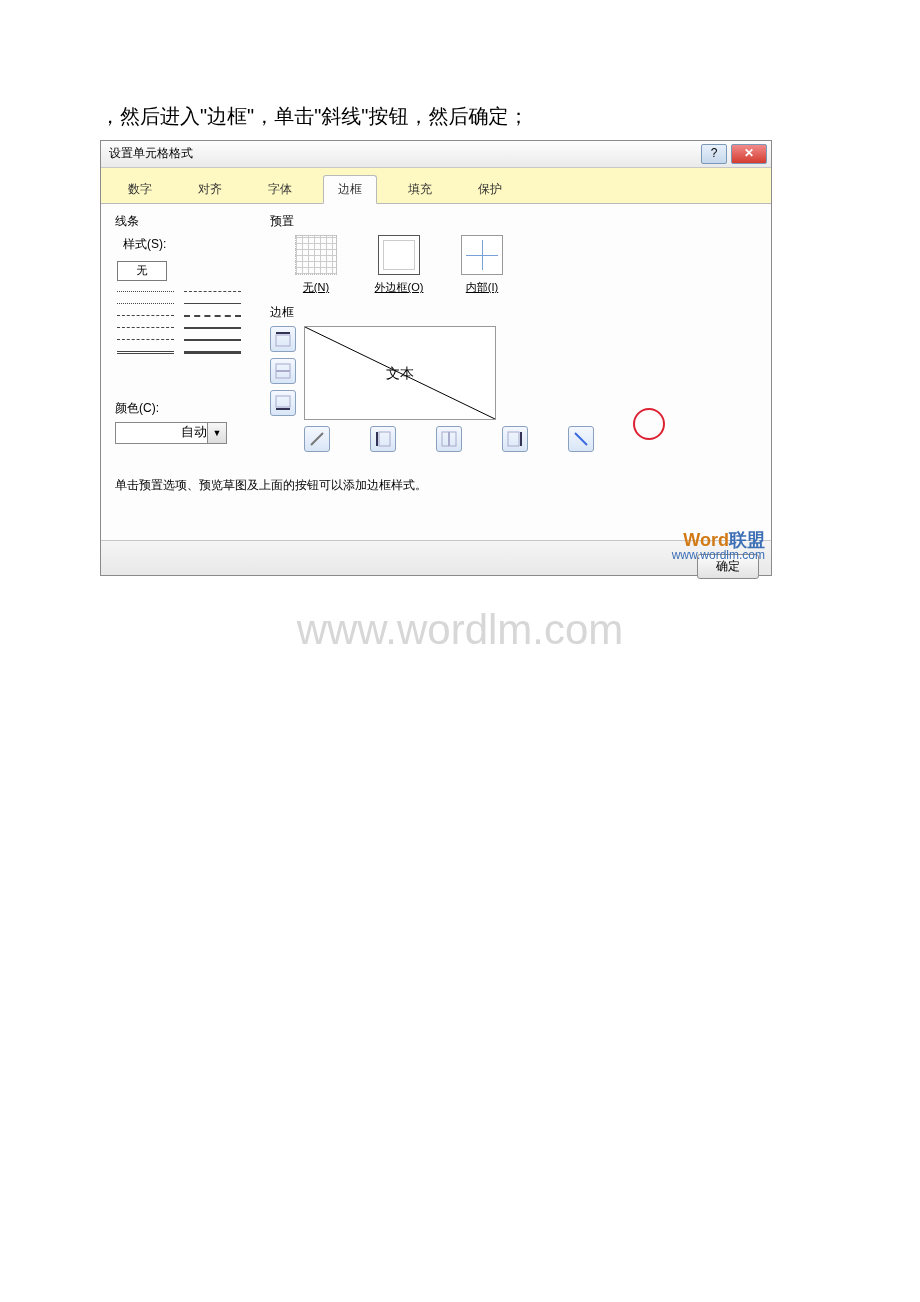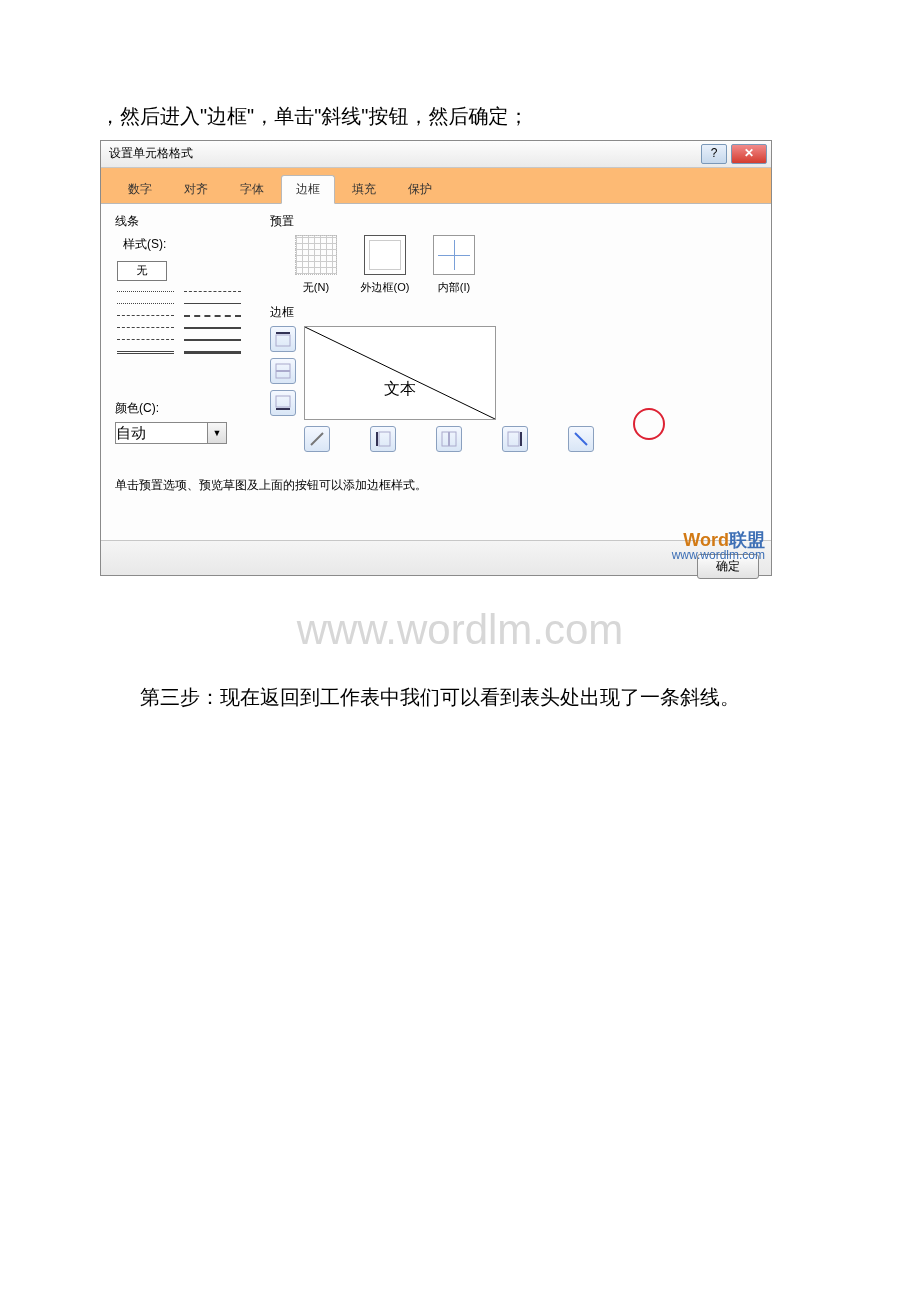--- a/index.html
+++ b/index.html
@@ -15,21 +15,21 @@
     line-height: 1.6;
     color: #000;
     position: relative;
   }
   .intro-text {
     margin-bottom: 8px;
   }
   .dialog {
     width: 670px;
     border: 1px solid #8a8a8a;
-    background: #fdba74;
+    background: #fef9c3;
     font-size: 12px;
     font-family: "Microsoft YaHei", "SimSun", sans-serif;
     color: #000;
     position: relative;
     margin-bottom: 20px;
   }
   .titlebar {
     height: 26px;
     background: linear-gradient(#fdfdfd,#eaeaea);
     border-bottom: 1px solid #c7c7c7;
@@ -54,21 +54,21 @@
   .tbtn.close {
     background: linear-gradient(#f18a8a,#d43c2f);
     color:#fff;
     font-weight:bold;
     width:34px;
   }
   .tabs {
     display:flex;
     padding: 6px 12px 0 12px;
     border-bottom: 1px solid #b9b9b9;
-    gap:2px;
+    gap:16px;
   }
   .tab {
     padding: 4px 14px;
     font-size: 12px;
     border: 1px solid transparent;
     border-bottom:none;
     position:relative;
     top:1px;
     color:#333;
   }
@@ -123,36 +123,37 @@
     border-color:#444;
   }
   .color-label { margin-top:6px; }
   .color-select {
     display:flex; align-items:center;
     border:1px solid #888;
     width: 110px; height:20px;
     background:#fff;
     margin-top:2px;
   }
-  .color-select .cs-text { flex:1; text-align:left; font-size:15px; }
+  .color-select .cs-text { flex:1; text-align:right; font-size:13px; }
   .color-select .cs-arrow {
     width:18px; height:100%;
     border-left:1px solid #888;
     background:linear-gradient(#f7f7f7,#ddd);
     display:flex;align-items:center;justify-content:center;
     font-size:9px;
   }
   .preset-area {
     flex:1;
     padding-left: 10px;
   }
   .preset-row {
     display:flex;
-    gap: 17px;
+    gap: 31px;
     margin: 4px 0 6px 20px;
+    text-decoration: underline;
   }
   .preset-item { text-align:center; font-size:11px; width:52px;}
   .preset-icon {
     width:40px; height:38px;
     margin: 0 auto 4px auto;
     border: none;
     display:block;
     position:relative;
   }
   .pi-none {
@@ -192,22 +193,21 @@
     border:1px solid #999;
     background:#fff;
     position:relative;
   }
   .preview-box .diag {
     position:absolute; left:0; top:0; width:100%; height:100%;
   }
   .preview-text {
     position:absolute; left:50%; top:50%;
     transform:translate(-50%,-50%);
-    font-size:16px;
-    margin-top:16px;
+    font-size:14px;
   }
   .bottom-brow {
     display:flex;
     gap:40px;
     margin-top:6px;
     margin-left:32px;
     align-items:center;
   }
   .redcircle {
     position:absolute;
@@ -415,14 +415,13 @@
       <div class="dlg-btn">确定</div>
       <div class="wm-overlay">
         <div class="wm-top"><span>Word</span><span class="cn">联盟</span></div>
         <div class="wm-bot">www.wordlm.com</div>
       </div>
     </div>
   </div>
 
   <div class="page-wm">www.wordlm.com</div>
 
-  <div class="step3">第三步：现在返回到工作表中我们可以看到表头处出现了一条斜线。</div>
 </div>
 
 </body></html>

